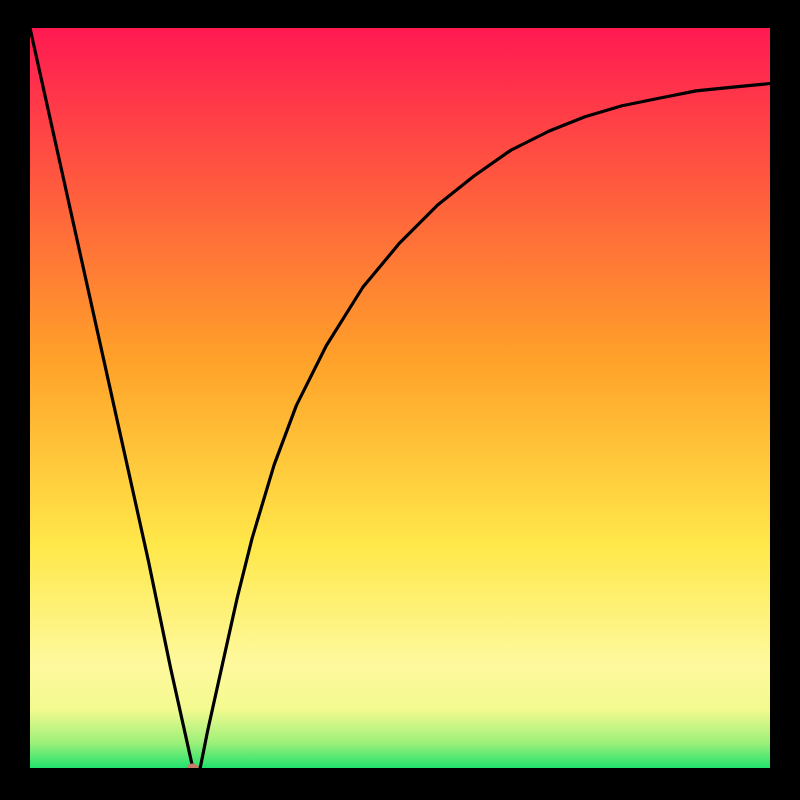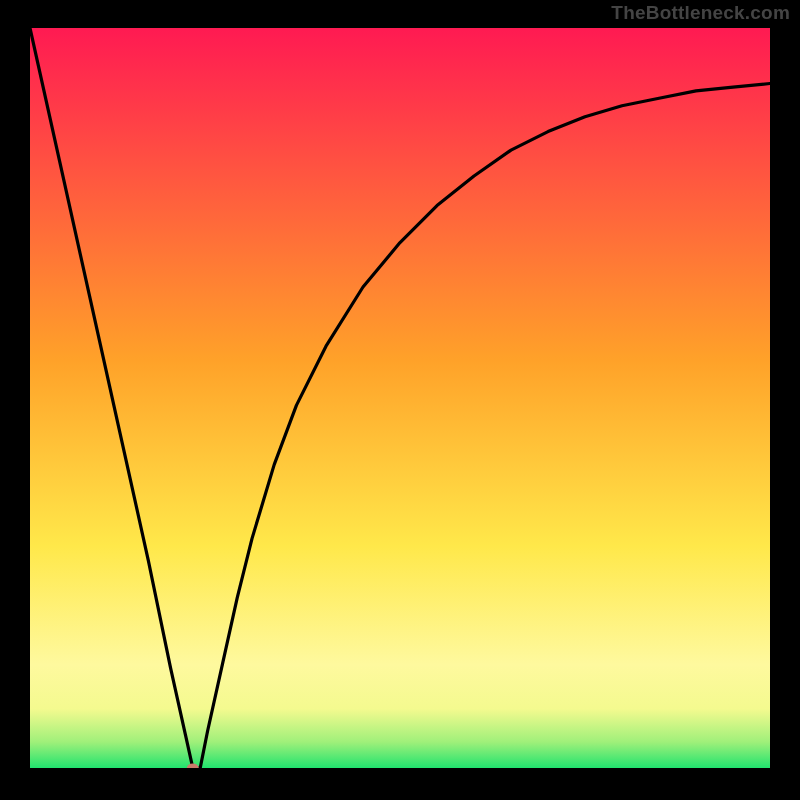--- a/index.html
+++ b/index.html
@@ -37,21 +37,20 @@
   .plot-area svg {
     display: block;
     width: 740px;
     height: 740px;
   }
 </style>
 </head>
 <body>
 
 <div class="frame">
-  <div class="watermark">TheBottleneck.com</div>
 
   <div class="plot-area">
     <svg id="chart-svg" viewBox="0 0 740 740">
         <defs>
           <linearGradient id="bg-grad" x1="0" y1="0" x2="0" y2="1">
             <stop offset="0%" stop-color="#ff1a52"></stop>
             <stop offset="45%" stop-color="#ffa229"></stop>
             <stop offset="70%" stop-color="#ffe84a"></stop>
             <stop offset="86%" stop-color="#fef99e"></stop>
             <stop offset="92%" stop-color="#f4fa8f"></stop>

